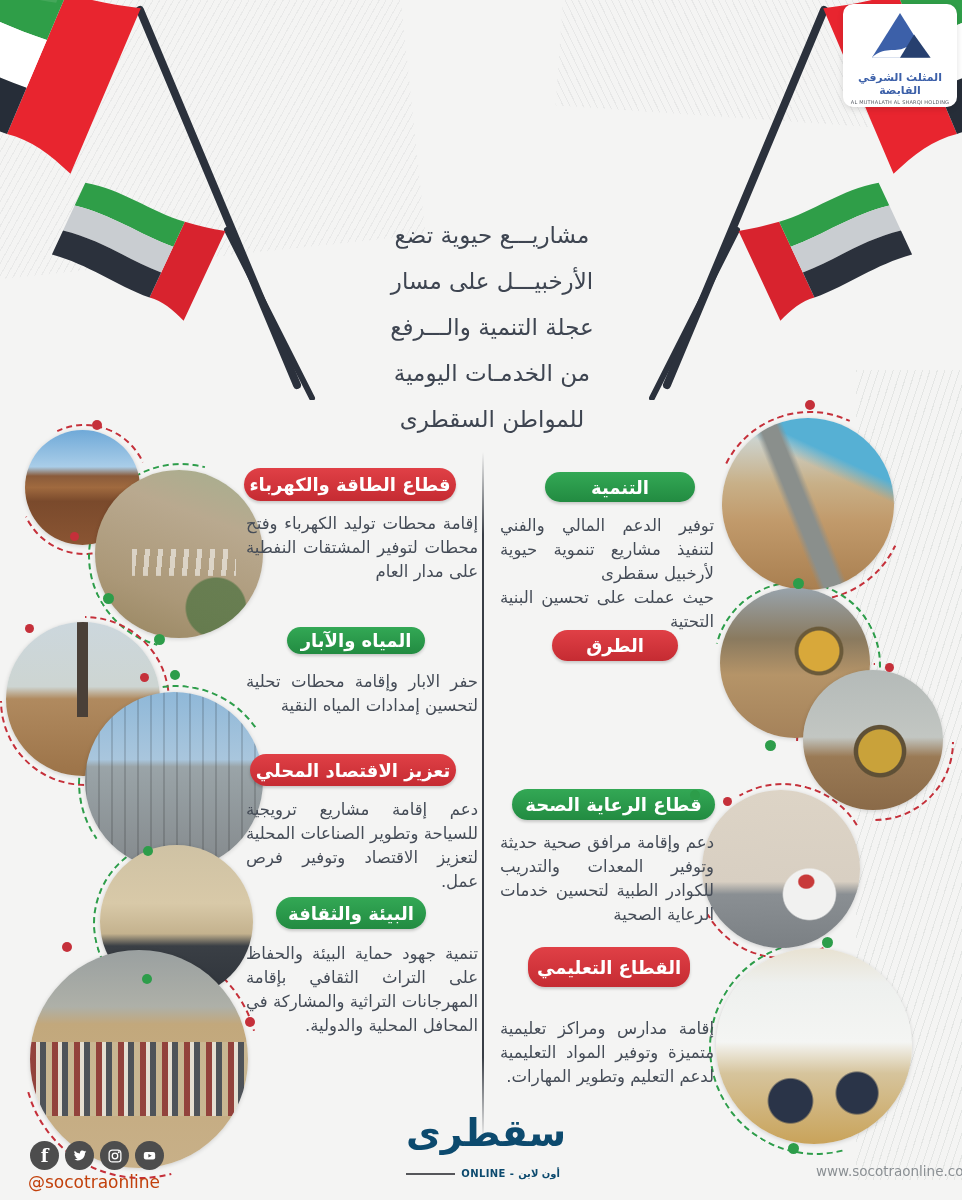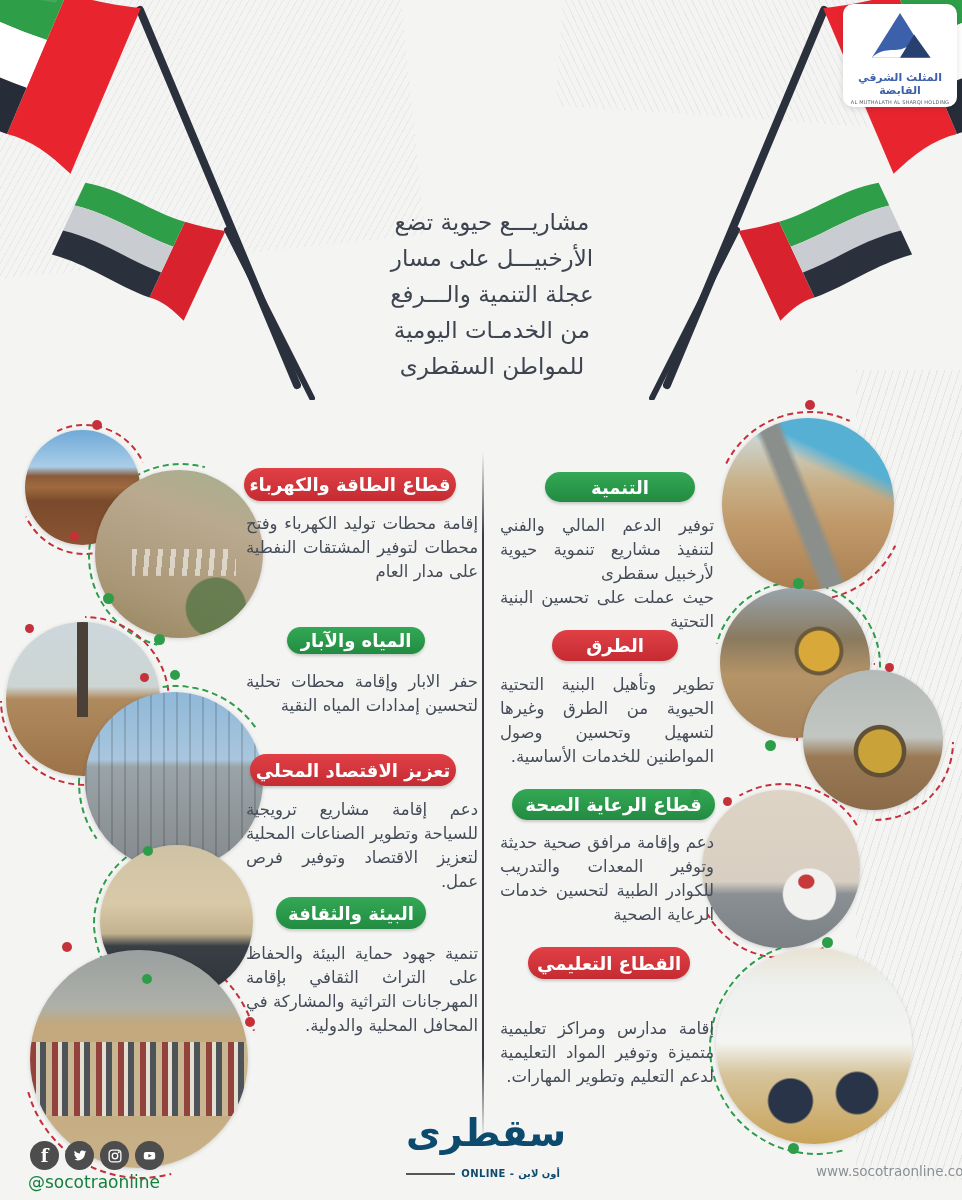--- a/index.html
+++ b/index.html
@@ -28,22 +28,22 @@
 
   
   .title{position:absolute;left:232px;top:68px;width:500px;text-align:center;direction:rtl;
          font-size:42px;font-weight:bold;color:#e23a3e;text-shadow:0 2px 2px rgba(0,0,0,.12);z-index:4;}
   .ribbon{position:absolute;left:352px;top:148px;width:258px;height:42px;background:#2b313c;
           display:flex;align-items:center;justify-content:center;z-index:4;}
   .ribbon-text{color:#fff;font-size:22px;font-weight:bold;direction:rtl;}
   .tail{position:absolute;top:12px;width:64px;height:40px;background:#20252f;z-index:-1;}
   .tail.l{left:-34px;clip-path:polygon(0 0,100% 0,100% 100%,0 100%,30% 50%);}
   .tail.r{right:-34px;clip-path:polygon(0 0,100% 0,70% 50%,100% 100%,0 100%);}
-  .intro{position:absolute;left:318px;top:204px;width:348px;direction:rtl;text-align:center;
-         white-space:pre-line;font-size:23px;line-height:36px;color:#3e4551;z-index:4;}
+  .intro{position:absolute;left:318px;top:212px;width:348px;direction:rtl;text-align:center;
+         white-space:pre-line;font-size:23px;line-height:46px;color:#3e4551;z-index:4;}
 
   
   .divider{position:absolute;left:482px;top:452px;width:2px;height:688px;
            background:linear-gradient(to bottom,transparent,#383d45 12%,#383d45 88%,transparent);}
   .pill{position:absolute;color:#fff;font-weight:bold;font-size:18px;text-align:center;direction:rtl;
         border-radius:17px;box-shadow:0 2px 3px rgba(0,0,0,.18);display:flex;align-items:center;justify-content:center;z-index:3;}
   .pill.red{background:linear-gradient(180deg,#e04046,#c52b32);}
   .pill.green{background:linear-gradient(180deg,#33a855,#228b41);}
   .body-text{position:absolute;direction:rtl;color:#454c57;font-size:16.5px;line-height:24px;
              text-align:justify;text-align-last:right;white-space:pre-line;z-index:3;}
@@ -93,21 +93,21 @@
       linear-gradient(180deg,#ddd4c6 0%,#d8cfc2 58%,#8a8f93 66%,#7b8084 100%);}
   .ph-class{background:
       radial-gradient(circle at 38% 78%,#2a3448 0 11%,transparent 12%),
       radial-gradient(circle at 72% 74%,#2a3448 0 10%,transparent 11%),
       linear-gradient(180deg,#e8e2d2 0%,#eef0ee 18%,#f4f5f3 48%,#d6c49c 64%,#c9a35a 100%);}
 
   
   .social{position:absolute;left:30px;top:1141px;display:flex;gap:6px;z-index:4;}
   .sicon{width:29px;height:29px;border-radius:50%;background:#4d4d4d;display:flex;align-items:center;justify-content:center;cursor:pointer;}
   .sicon .fb{color:#fff;font-weight:bold;font-size:18px;font-family:"DejaVu Serif","Liberation Serif",serif;line-height:1;}
-  .handle{position:absolute;left:28px;top:1172px;font-size:17px;color:#15803d;z-index:4;}
+  .handle{position:absolute;left:28px;top:1172px;font-size:17px;color:#c2410c;z-index:4;}
   .flogo{position:absolute;left:406px;top:1114px;width:154px;text-align:left;color:#0c4a6e;z-index:4;}
   .flogo-ar{font-size:38px;font-weight:bold;line-height:1.0;letter-spacing:-1px;}
   .flogo-sub{display:flex;align-items:center;gap:6px;margin-top:16px;direction:ltr;}
   .flogo-line{flex:1;height:2px;background:#55565a;}
   .flogo-sub-text{font-size:10px;font-weight:bold;letter-spacing:.4px;white-space:nowrap;}
   .siteurl{position:absolute;left:816px;top:1163px;font-size:13.5px;color:#8b9094;z-index:4;cursor:pointer;}
 </style>
 </head>
 <body>
 
@@ -184,26 +184,25 @@
   <div class="body-text" style="left:246px;top:798px;width:232px;">دعم إقامة مشاريع ترويجية للسياحة وتطوير الصناعات المحلية لتعزيز الاقتصاد وتوفير فرص عمل.</div>
 
   <div class="pill green" style="left:276px;top:897px;width:150px;height:32px;">البيئة والثقافة</div>
   <div class="body-text" style="left:246px;top:942px;width:232px;">تنمية جهود حماية البيئة والحفاظ على التراث الثقافي بإقامة المهرجانات التراثية والمشاركة في المحافل المحلية والدولية.</div>
 
   <div class="pill green" style="left:545px;top:472px;width:150px;height:30px;">التنمية</div>
   <div class="body-text" style="left:500px;top:514px;width:214px;">توفير الدعم المالي والفني لتنفيذ مشاريع تنموية حيوية لأرخبيل سقطرى
 حيث عملت على تحسين البنية التحتية</div>
 
   <div class="pill red" style="left:552px;top:630px;width:126px;height:31px;">الطرق</div>
-  <div class="body-text" style="left:500px;top:673px;width:214px;">تطوير وتأهيل البنية التحتية الحيوية من الطرق وغيرها لتسهيل وتحسين وصول المواطنين للخدمات الأساسية.</div>
 
   <div class="pill green" style="left:512px;top:789px;width:203px;height:31px;">قطاع الرعاية الصحة</div>
   <div class="body-text" style="left:500px;top:831px;width:214px;">دعم وإقامة مرافق صحية حديثة وتوفير المعدات والتدريب للكوادر الطبية لتحسين خدمات الرعاية الصحية</div>
 
-  <div class="pill red" style="left:528px;top:947px;width:162px;height:32px;">القطاع التعليمي</div>
+  <div class="pill red" style="left:528px;top:947px;width:162px;height:40px;">القطاع التعليمي</div>
   <div class="body-text" style="left:500px;top:1017px;width:214px;">إقامة مدارس ومراكز تعليمية متميزة وتوفير المواد التعليمية لدعم التعليم وتطوير المهارات.</div>
 
   <div class="ring red" style="left:19px;top:424px;width:127px;height:127px;transform:rotate(20deg);"></div>
   <div class="photo ph-solar" style="left:25px;top:430px;width:115px;height:115px;"></div>
   <div class="ring green" style="left:88px;top:463px;width:182px;height:182px;transform:rotate(-30deg);"></div>
   <div class="photo ph-depot" style="left:95px;top:470px;width:168px;height:168px;"></div>
   <div class="ring red" style="left:0px;top:616px;width:166px;height:166px;transform:rotate(45deg);"></div>
   <div class="photo ph-drill" style="left:6px;top:622px;width:154px;height:154px;"></div>
   <div class="ring green" style="left:78px;top:685px;width:192px;height:192px;transform:rotate(10deg);"></div>
   <div class="photo ph-tank" style="left:85px;top:692px;width:178px;height:178px;"></div>

